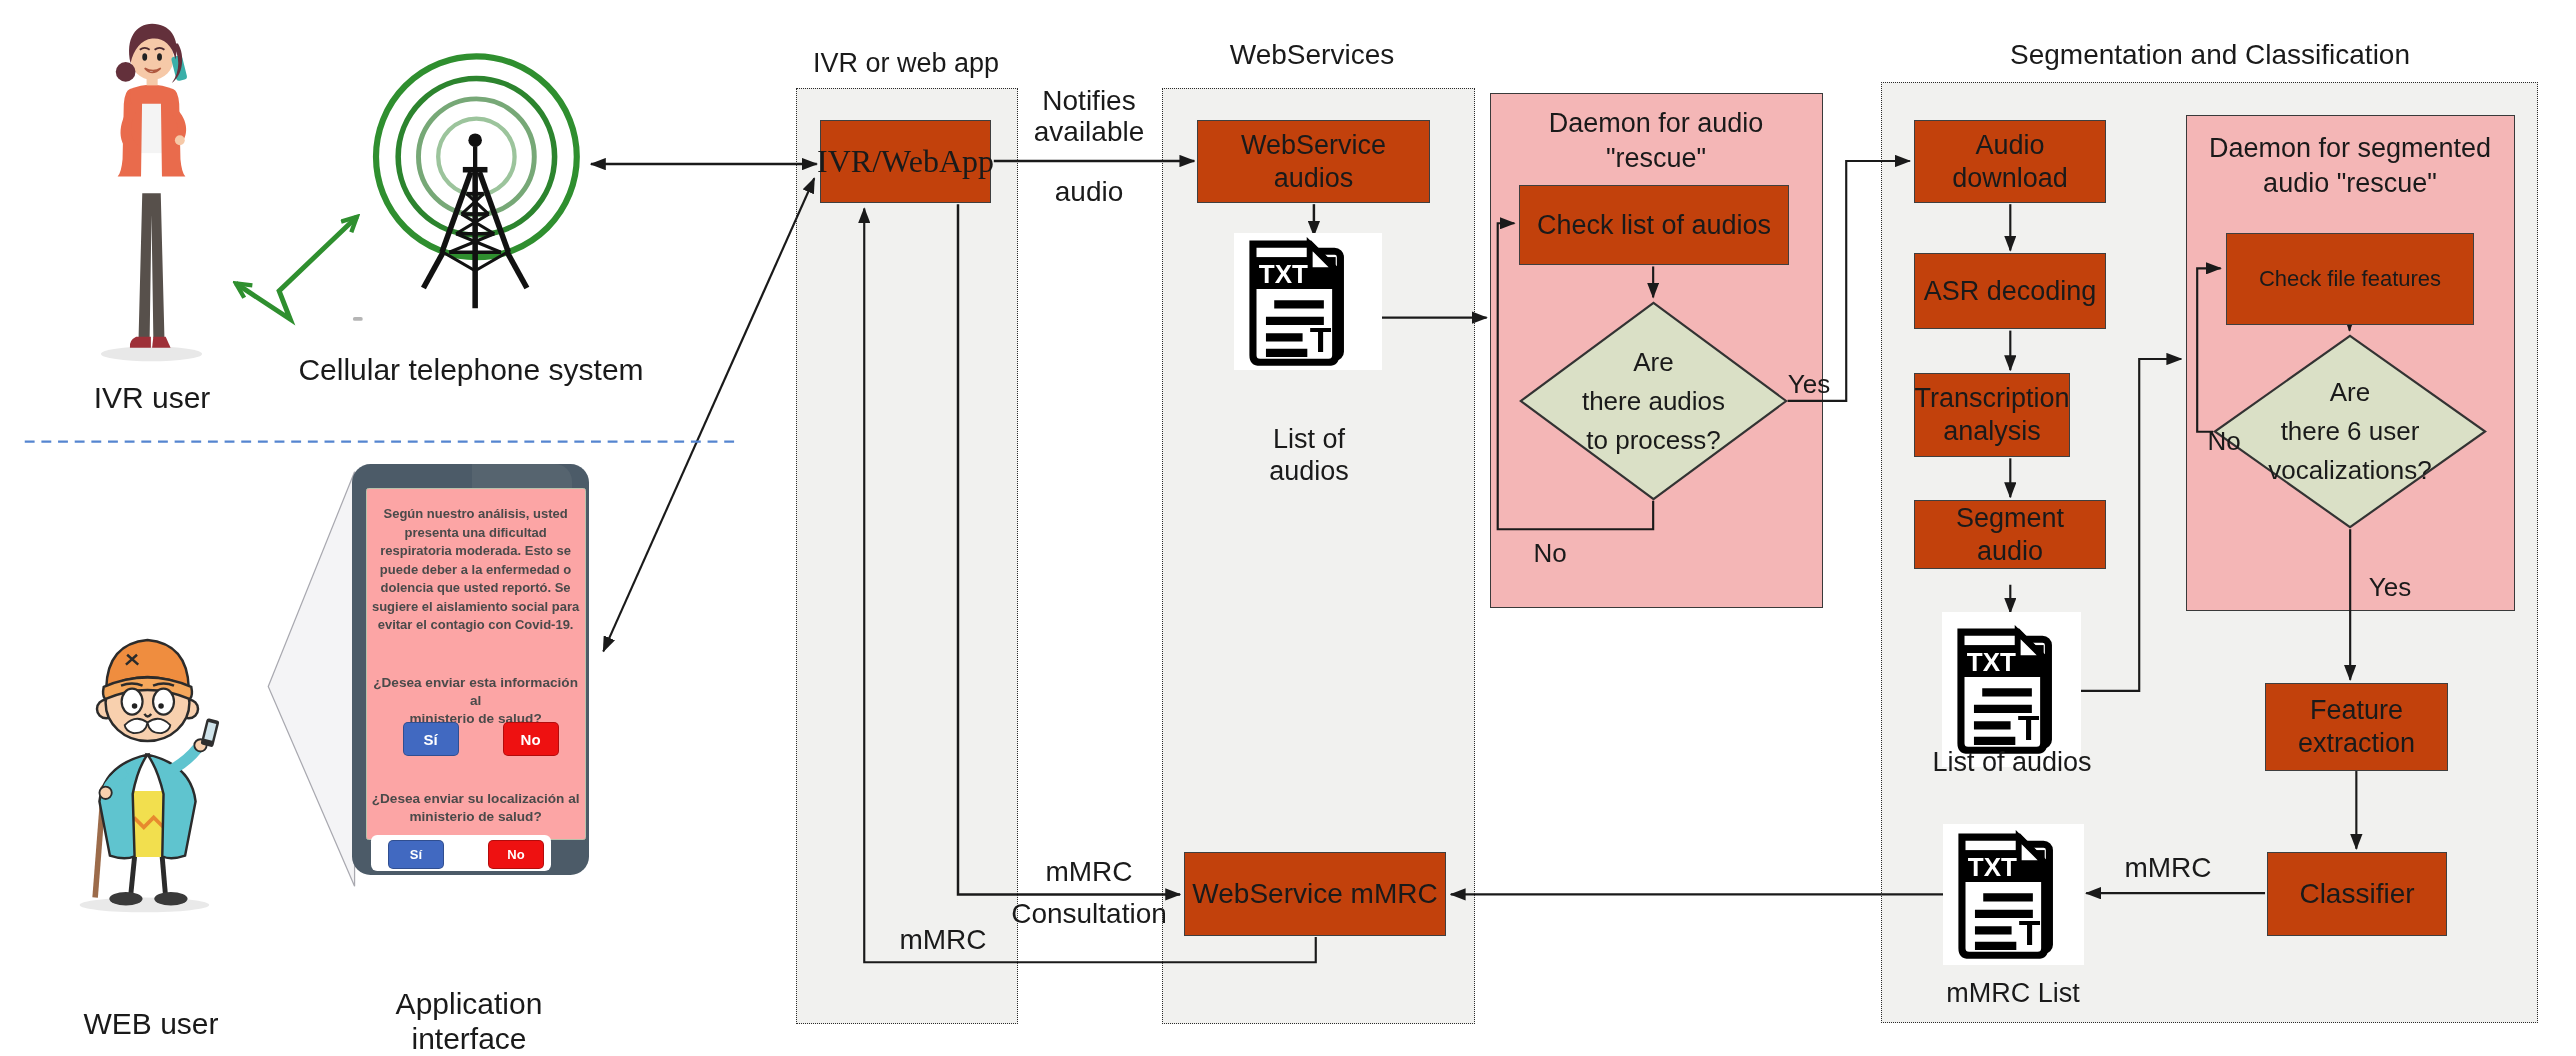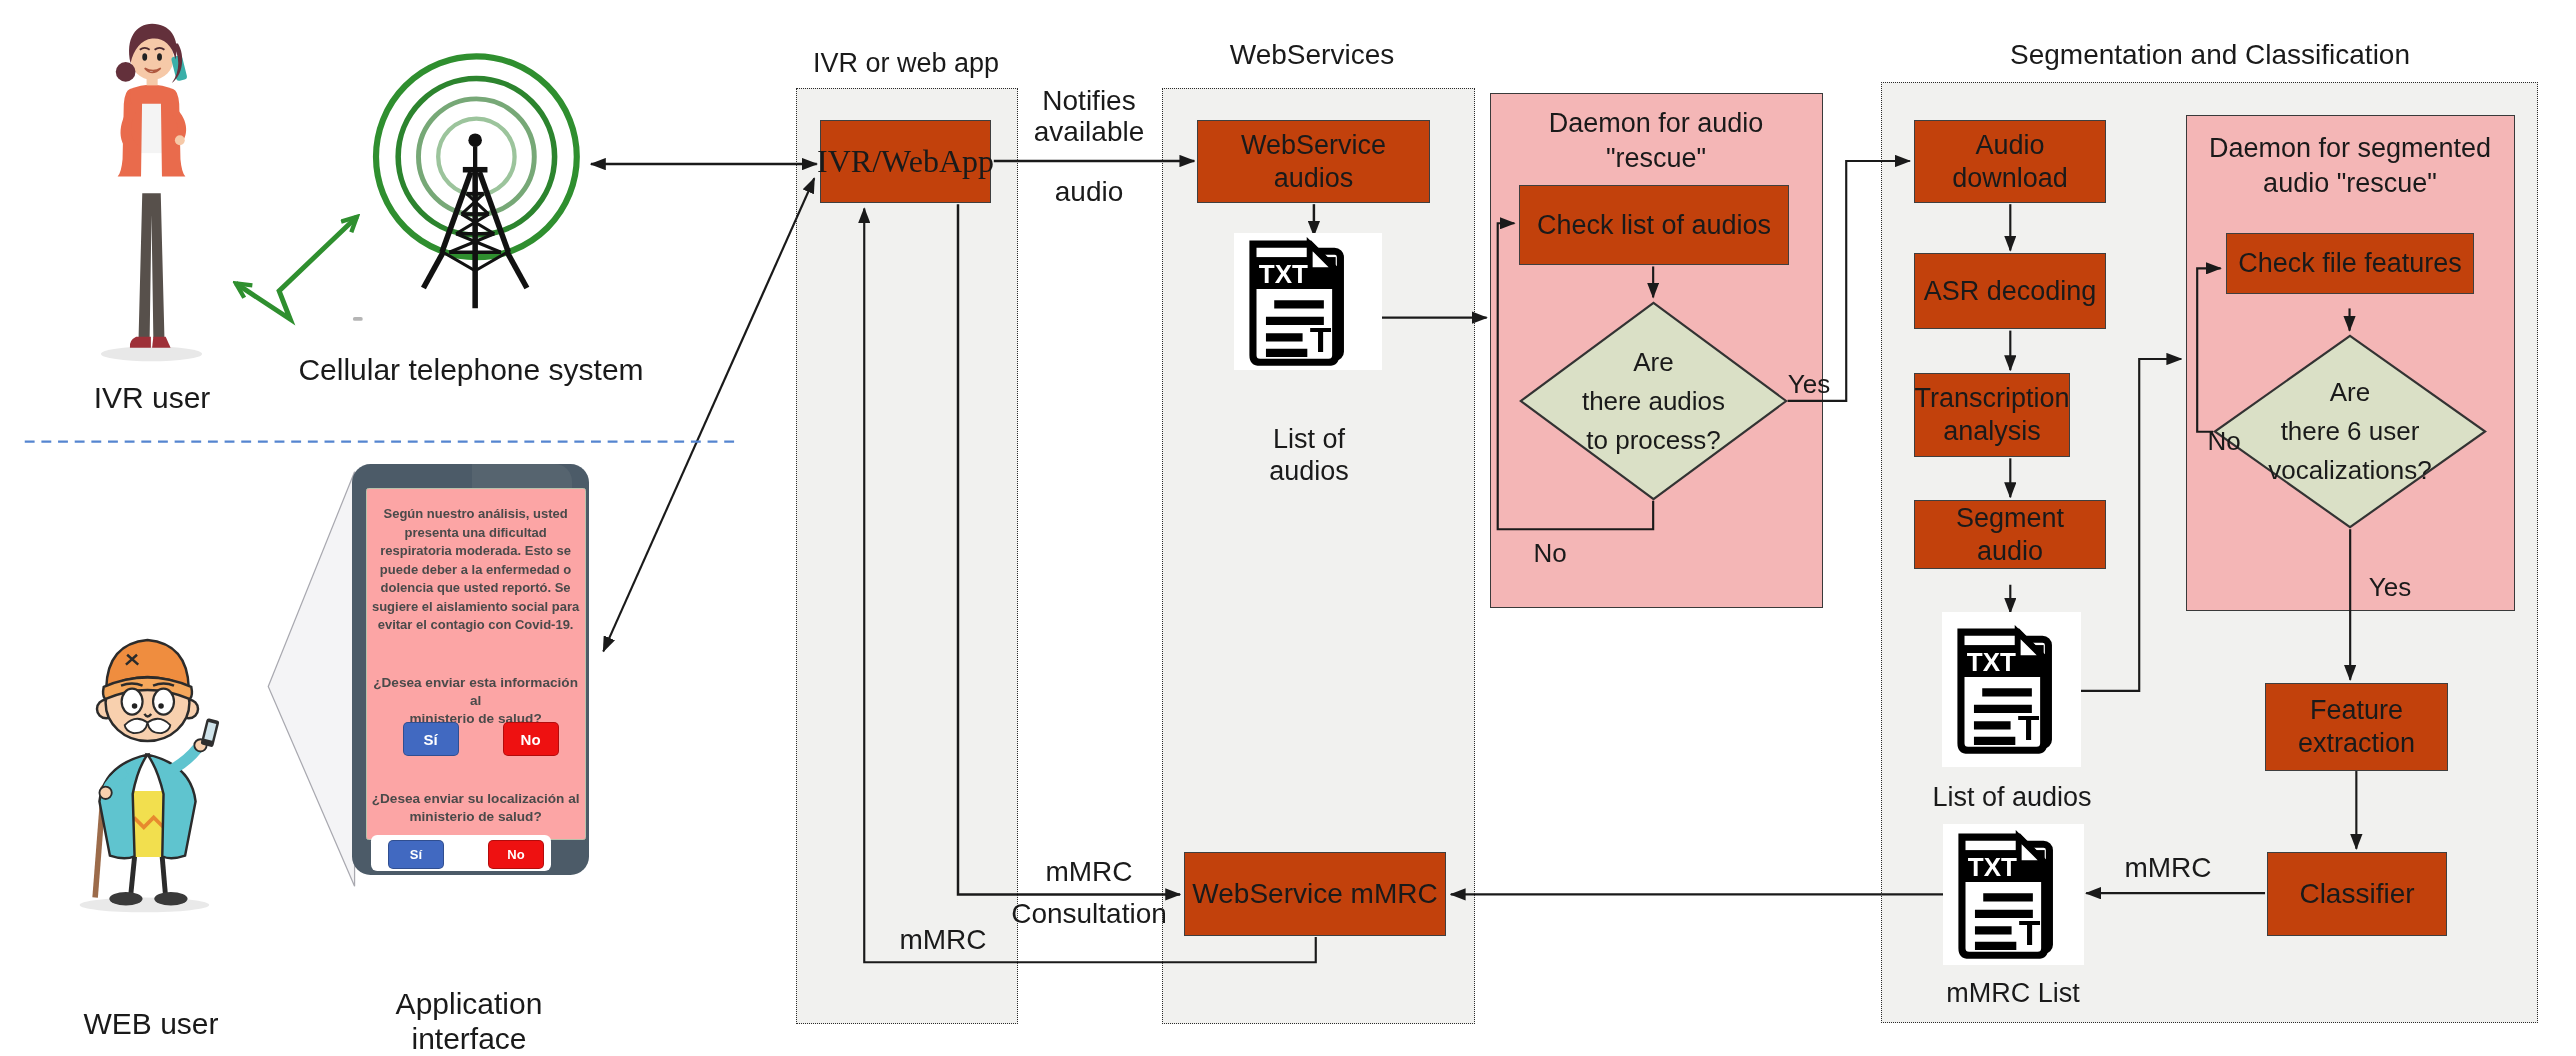--- a/index.html
+++ b/index.html
@@ -309,21 +309,21 @@
     <rect x="14" y="17" width="70" height="27" fill="#000"></rect>
     <polygon points="62,6 84,28 62,28" fill="#fff" stroke="#000" stroke-width="5"></polygon>
     <text x="19" y="39" font-size="22" font-weight="bold" fill="#fff" font-family="Liberation Sans, sans-serif">TXT</text>
     <line x1="32" y1="57" x2="74" y2="57" stroke="#000" stroke-width="7"></line>
     <line x1="25" y1="71" x2="74" y2="71" stroke="#000" stroke-width="7"></line>
     <line x1="25" y1="85" x2="56" y2="85" stroke="#000" stroke-width="7"></line>
     <line x1="25" y1="98" x2="60" y2="98" stroke="#000" stroke-width="7"></line>
     <text x="62" y="97" font-size="30" font-weight="bold" fill="#000" font-family="Liberation Sans, sans-serif">T</text>
   </svg>
 </div>
-<div class="lbl ctr" style="left:2012px;top:782px;font-size:27px;text-align:right;">List of audios</div>
+<div class="lbl ctr" style="left:2012px;top:747px;font-size:27px;text-align:right;">List of audios</div>
 
 <div class="icn" style="left:1943px;top:824px;width:141px;height:141px;">
   <svg width="123" height="130" viewBox="0 0 100 110">
     <rect x="24" y="12" width="64" height="90" rx="5" fill="#fff" stroke="#000" stroke-width="6"></rect>
     <path d="M14,6 H62 L84,28 V100 Q84,106 78,106 H20 Q14,106 14,100 Z" fill="#fff" stroke="#000" stroke-width="6"></path>
     <rect x="14" y="17" width="70" height="27" fill="#000"></rect>
     <polygon points="62,6 84,28 62,28" fill="#fff" stroke="#000" stroke-width="5"></polygon>
     <text x="19" y="39" font-size="22" font-weight="bold" fill="#fff" font-family="Liberation Sans, sans-serif">TXT</text>
     <line x1="32" y1="57" x2="74" y2="57" stroke="#000" stroke-width="7"></line>
     <line x1="25" y1="71" x2="74" y2="71" stroke="#000" stroke-width="7"></line>
@@ -331,21 +331,21 @@
     <line x1="25" y1="98" x2="60" y2="98" stroke="#000" stroke-width="7"></line>
     <text x="62" y="97" font-size="30" font-weight="bold" fill="#000" font-family="Liberation Sans, sans-serif">T</text>
   </svg>
 </div>
 <div class="lbl ctr" style="left:2013px;top:978px;font-size:27px;">mMRC List</div>
 
 <div class="lbl ctr" style="left:2350px;top:131px;font-size:27px;line-height:1.3;">
   <div>Daemon for segmented</div>
   <div>audio "rescue"</div>
 </div>
-<div class="gbox" style="left:2226px;top:233px;width:248px;height:61px;font-size:27px;">Check file features</div>
+<div class="gbox" style="left:2226px;top:233px;width:248px;height:92px;font-size:22px;">Check file features</div>
 
 <div class="diamond" style="left:2213px;top:334px;width:274px;height:195px;">
   <svg width="274" height="195" viewBox="0 0 444 316">
     <polygon points="222,3 441,158 222,313 3,158" fill="#DAE0C6" stroke="#333" stroke-width="3.5"></polygon>
   </svg>
   <div class="dtxt">
     <div>Are</div>
     <div>there 6 user</div>
     <div>vocalizations?</div>
   </div>

